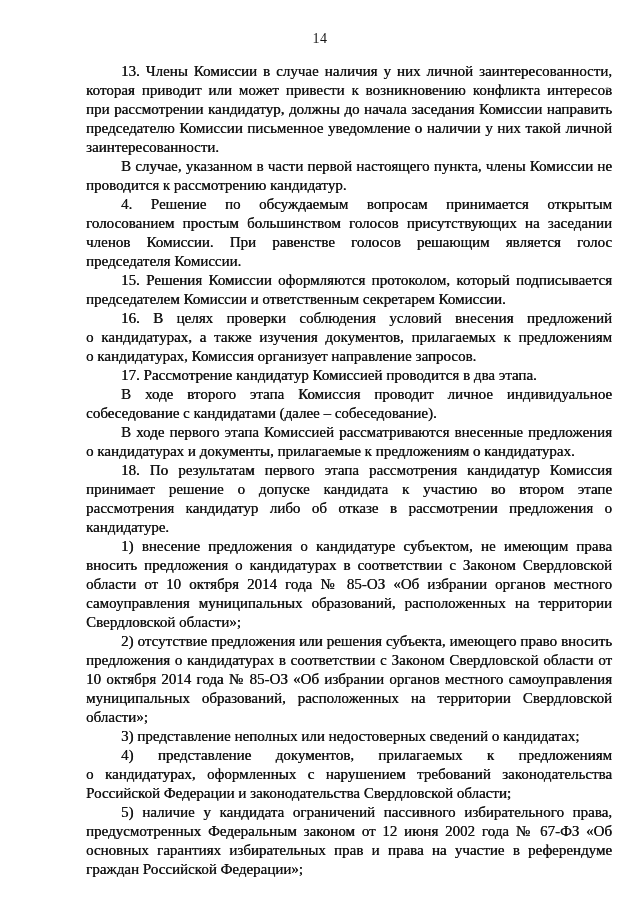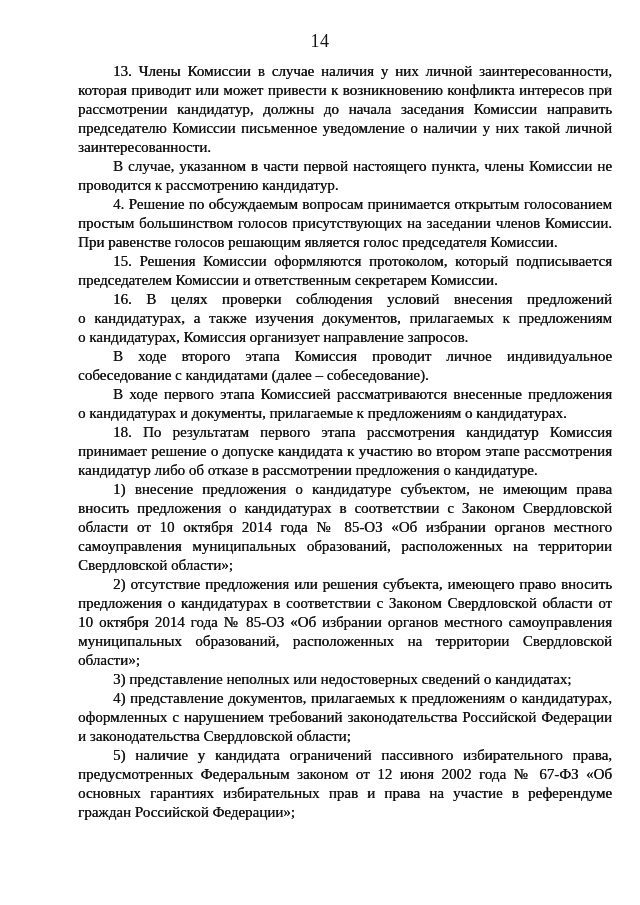--- a/index.html
+++ b/index.html
@@ -15,39 +15,40 @@
     overflow: hidden;
     font-family: "Liberation Serif", "DejaVu Serif", serif;
     color: #151515;
   }
   .page-number {
     position: absolute;
     top: 31px;
     left: 0;
     right: 0;
     text-align: center;
-    font-size: 18px;
+    font-size: 14px;
     letter-spacing: 0.5px;
   }
   .doc-body {
     position: absolute;
     top: 62px;
     left: 78px;
     width: 534px;
     font-size: 15px;
     line-height: 19px;
     text-align: justify;
     text-shadow: 0.3px 0 0 #151515;
   }
   .doc-body p {
     margin: 0;
     padding: 0;
   }
   .doc-body p.indent {
     text-indent: 35px;
+    margin-left: 8px;
   }
   .scan-speck {
     position: absolute;
     left: 606px;
     top: 87px;
     width: 3px;
     height: 3px;
     border-radius: 50%;
     background: #9a9a9a;
   }
@@ -57,20 +58,21 @@
 
 <div class="page">
   <div class="page-number">14</div>
 
   <div class="doc-body" id="doc-body">
       <p class="indent">13. Члены Комиссии в случае наличия у них личной заинтересованности, которая приводит или может привести к возникновению конфликта интересов при рассмотрении кандидатур, должны до начала заседания Комиссии направить председателю Комиссии письменное уведомление о наличии у них такой личной заинтересованности.</p>
       <p class="indent">В случае, указанном в части первой настоящего пункта, члены Комиссии не проводится к рассмотрению кандидатур.</p>
       <p class="indent">4. Решение по обсуждаемым вопросам принимается открытым голосованием простым большинством голосов присутствующих на заседании членов Комиссии. При равенстве голосов решающим является голос председателя Комиссии.</p>
       <p class="indent">15. Решения Комиссии оформляются протоколом, который подписывается председателем Комиссии и ответственным секретарем Комиссии.</p>
       <p class="indent">16. В целях проверки соблюдения условий внесения предложений о&nbsp;кандидатурах, а также изучения документов, прилагаемых к предложениям о&nbsp;кандидатурах, Комиссия организует направление запросов.</p>
+      <p class="indent">17. Рассмотрение кандидатур Комиссией проводится в два этапа.</p>
       <p class="indent">В ходе второго этапа Комиссия проводит личное индивидуальное собеседование с кандидатами (далее – собеседование).</p>
       <p class="indent">В ходе первого этапа Комиссией рассматриваются внесенные предложения о&nbsp;кандидатурах и документы, прилагаемые к предложениям о кандидатурах.</p>
       <p class="indent">18. По результатам первого этапа рассмотрения кандидатур Комиссия принимает решение о допуске кандидата к участию во втором этапе рассмотрения кандидатур либо об отказе в рассмотрении предложения о кандидатуре.</p>
       <p class="indent">1) внесение предложения о кандидатуре субъектом, не имеющим права вносить предложения о кандидатурах в соответствии с Законом Свердловской области от 10 октября 2014 года №&nbsp;85-ОЗ «Об избрании органов местного самоуправления муниципальных образований, расположенных на территории Свердловской области»;</p>
       <p class="indent">2) отсутствие предложения или решения субъекта, имеющего право вносить предложения о кандидатурах в соответствии с Законом Свердловской области от 10 октября 2014 года №&nbsp;85-ОЗ «Об избрании органов местного самоуправления муниципальных образований, расположенных на территории Свердловской области»;</p>
       <p class="indent">3) представление неполных или недостоверных сведений о кандидатах;</p>
       <p class="indent">4) представление документов, прилагаемых к предложениям о&nbsp;кандидатурах, оформленных с нарушением требований законодательства Российской Федерации и законодательства Свердловской области;</p>
       <p class="indent">5) наличие у кандидата ограничений пассивного избирательного права, предусмотренных Федеральным законом от 12 июня 2002 года №&nbsp;67-ФЗ «Об основных гарантиях избирательных прав и права на участие в референдуме граждан Российской Федерации»;</p>
     </div>
 

